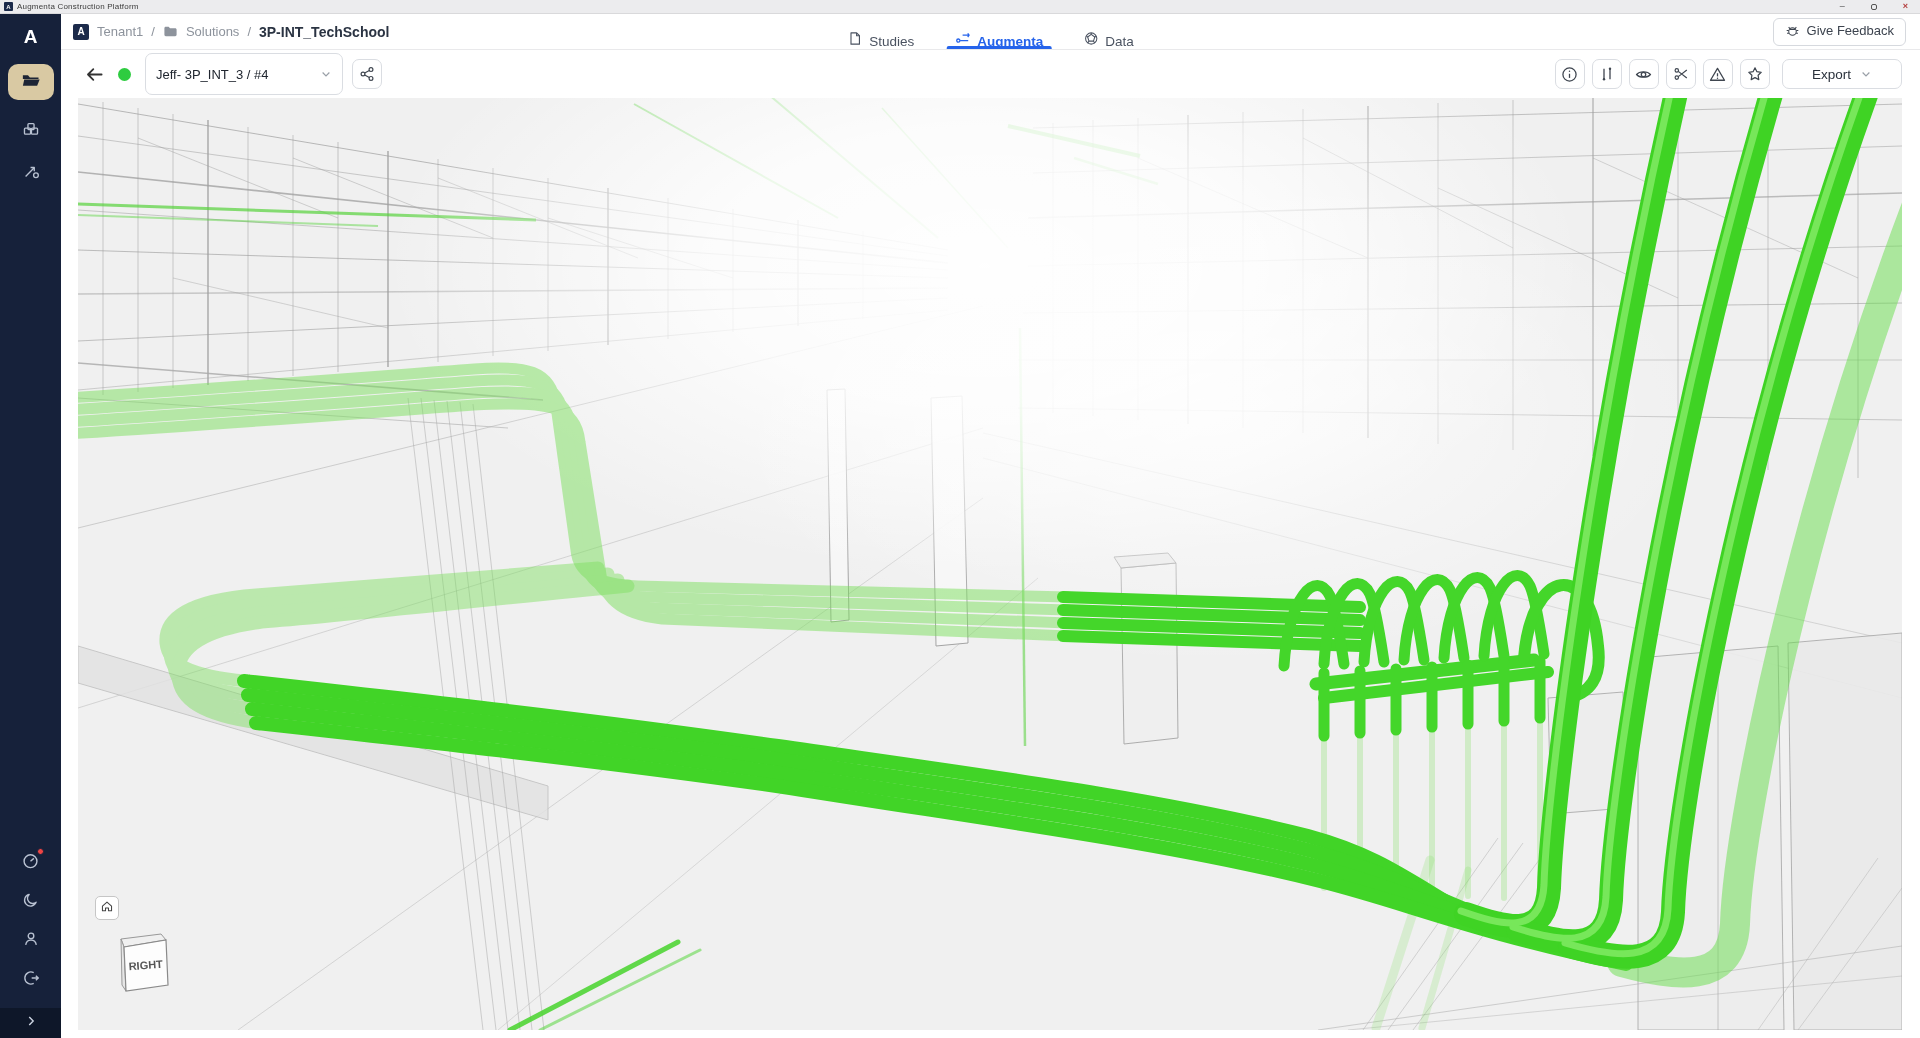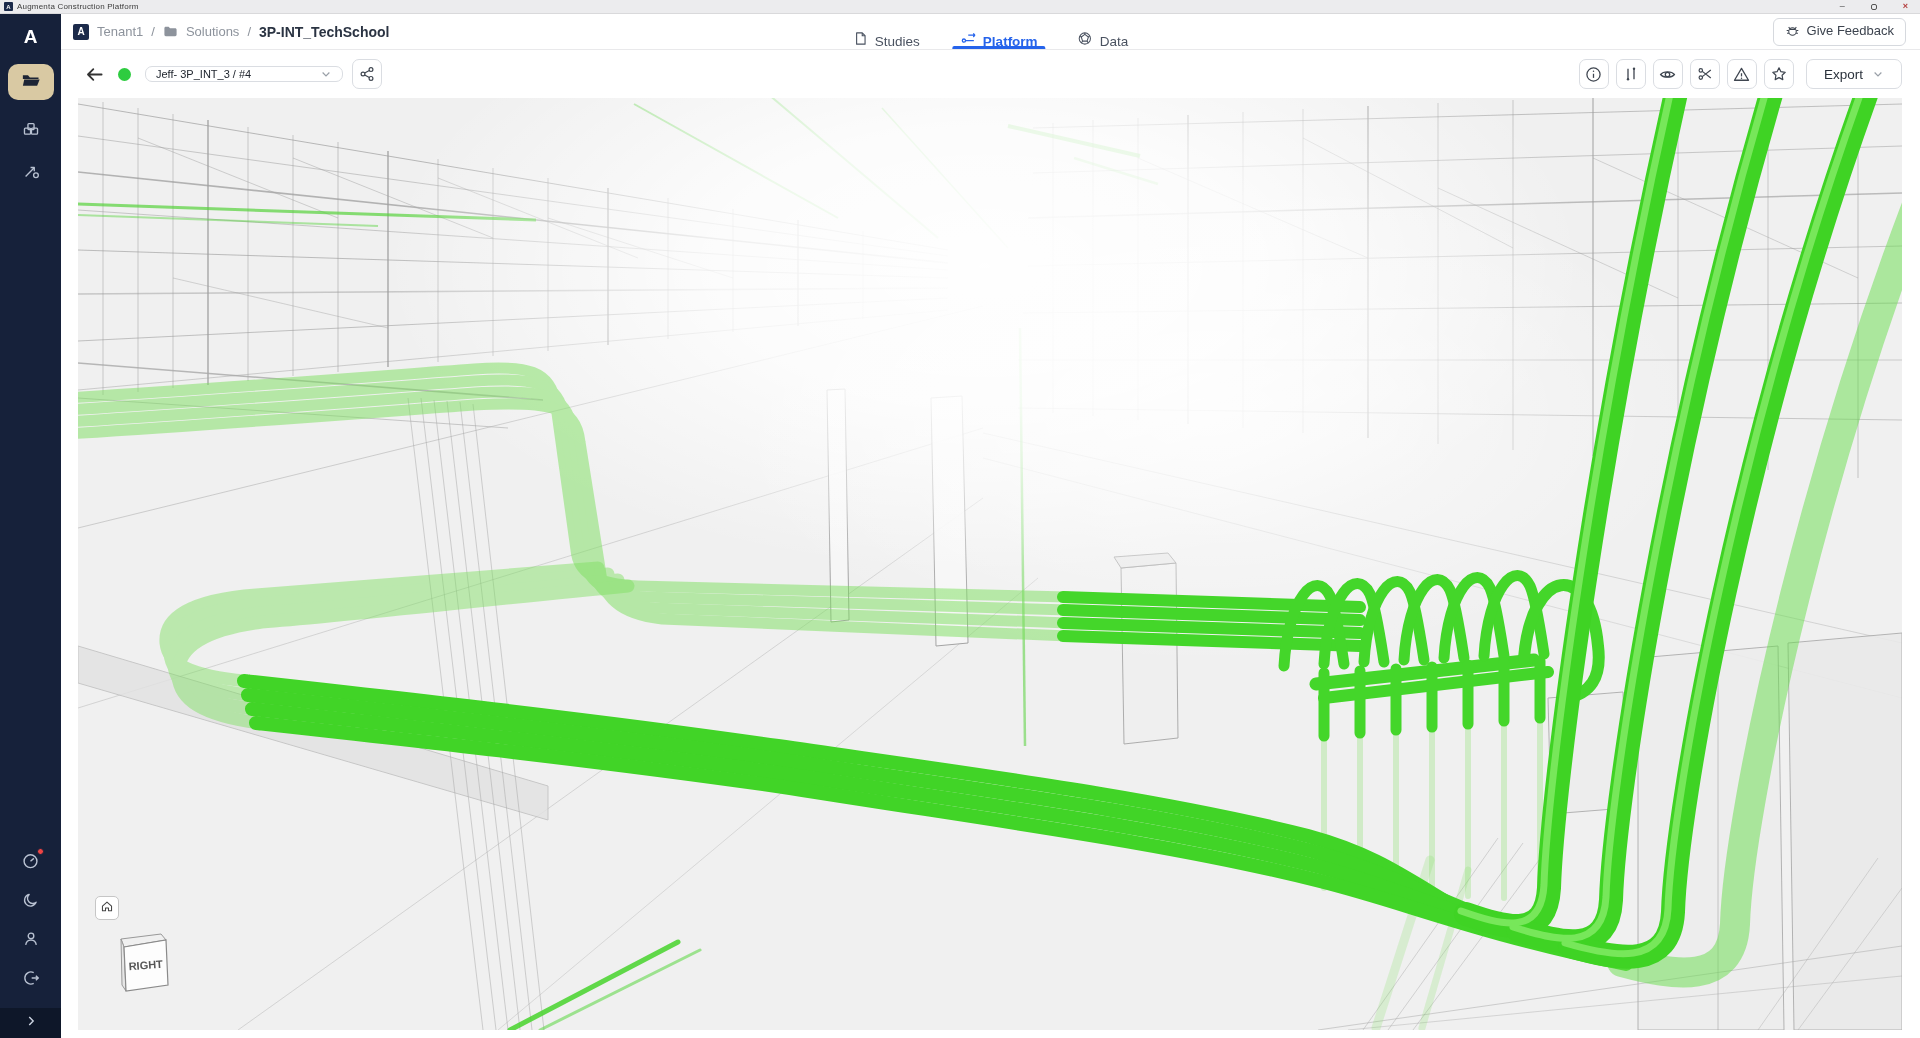--- a/index.html
+++ b/index.html
@@ -45,28 +45,28 @@
   .tab{display:flex;align-items:flex-end;gap:7px;font-size:13.5px;color:#4a5260;position:relative;padding:0 2px;}
   .tab.active{color:var(--accent-blue,#2563eb);font-weight:700;}
   .tab.active::after{content:"";position:absolute;left:-6px;right:-6px;bottom:0;height:3px;
     background:var(--accent-blue,#2563eb);border-radius:2px 2px 0 0;}
   .feedback-btn{margin-left:auto;display:flex;align-items:flex-start;gap:7px;border:1px solid #d6d9de;
     border-radius:6px;padding:4px 11px;font-size:13px;color:#3c434e;background:#fff;}
   
   .toolbar{height:48px;display:flex;align-items:center;padding:0 18px 0 24px;gap:9px;flex:none;}
   .plain-btn{color:#333;display:flex;align-items:center;}
   .status-dot{width:13px;height:13px;border-radius:50%;background:var(--status-green,#2ecc40);margin:0 5px;}
-  .solution-select{width:198px;height:16px;border:1px solid #dadde2;border-radius:7px;display:flex;
-    align-items:center;justify-content:space-between;padding:0 10px;font-size:11px;color:#20262f;background:#fff;}
+  .solution-select{width:198px;height:42px;border:1px solid #dadde2;border-radius:7px;display:flex;
+    align-items:center;justify-content:space-between;padding:0 10px;font-size:13px;color:#20262f;background:#fff;}
   .chev{color:#9aa0a8;display:flex;}
   .icon-btn{width:30px;height:30px;border:1px solid #dadde2;border-radius:7px;display:flex;
     align-items:center;justify-content:center;color:#3f4650;background:#fff;flex:none;}
   .toolbar-right{margin-left:auto;display:flex;gap:7px;align-items:center;}
   .export-btn{height:30px;border:1px solid #dadde2;border-radius:7px;display:flex;align-items:center;
-    gap:9px;padding:0 17px;font-size:13.5px;color:#2b323c;background:#fff;margin-left:5px;}
+    gap:9px;padding:0 29px;font-size:13.5px;color:#2b323c;background:#fff;margin-left:5px;}
   
   .viewport-wrap{flex:1;padding:0 18px 8px 17px;min-height:0;}
   .viewport{position:relative;width:100%;height:100%;background:var(--viewport-bg,#f0f0f0);overflow:hidden;}
   .scene{position:absolute;inset:0;width:100%;height:100%;}
   .home-btn{position:absolute;left:17px;top:798px;width:24px;height:24px;background:#fff;
     border:1px solid #c6c6c6;border-radius:5px;display:flex;align-items:center;justify-content:center;color:#444;}
   .viewcube{position:absolute;left:38px;top:833px;width:64px;height:68px;}
 </style>
 </head>
 <body>
@@ -187,21 +187,21 @@
           </span>
           <span>Studies</span>
         </div>
         <div class="tab active">
           <span>
             <svg width="16" height="16" viewBox="0 0 16 16" fill="none" stroke="currentColor" stroke-width="1.3">
               <circle cx="3.6" cy="10.6" r="1.6"></circle>
               <path d="M5.4 10.6h8.1M7.9 5.2h5.6M13 3.4l1.4 1.8-1.4 1.8" fill="none" stroke-linejoin="round"></path>
             </svg>
           </span>
-          <span>Platform</span>
+          <span>Augmenta</span>
         </div>
         <div class="tab">
           <span>
             <svg width="15" height="15" viewBox="0 0 16 16" fill="none" stroke="currentColor" stroke-width="1.1">
               <circle cx="8" cy="8" r="6"></circle>
               <path d="M8 3.6l3.8 2.8-1.4 4.4H5.6L4.2 6.4z" stroke-linejoin="round"></path>
               <path d="M8 2v1.6M12.9 5.5l-1.1.9M11.9 13l-1.5-2.2M4.1 13l1.5-2.2M3.1 5.5l1.1.9"></path>
             </svg>
           </span>
           <span>Data</span>

